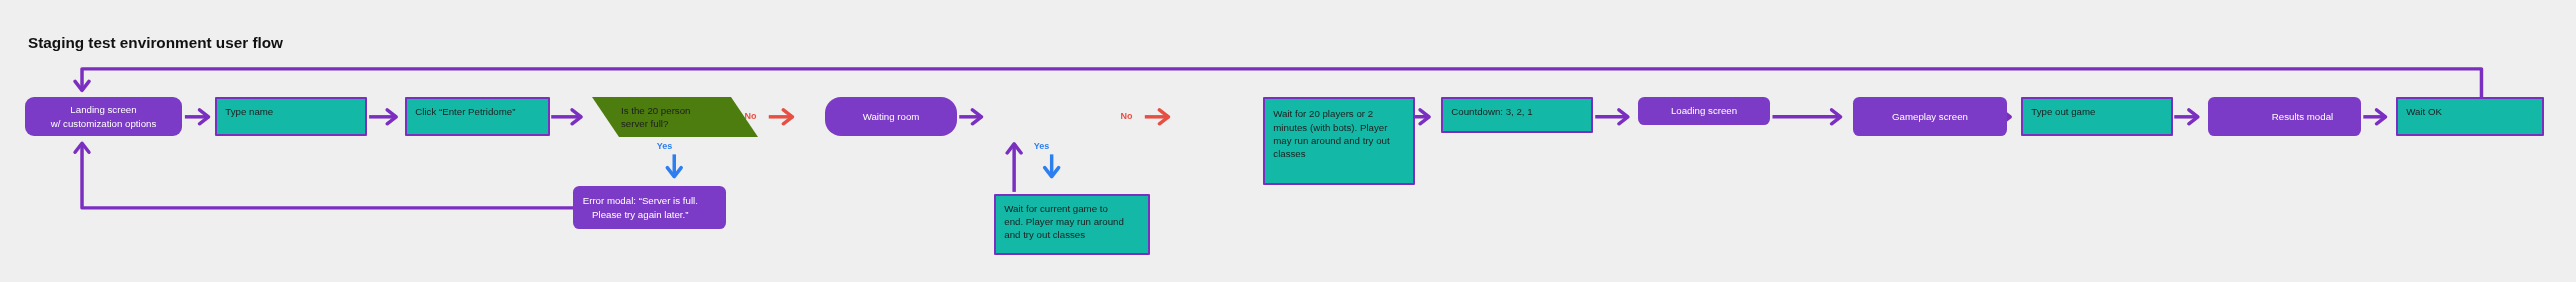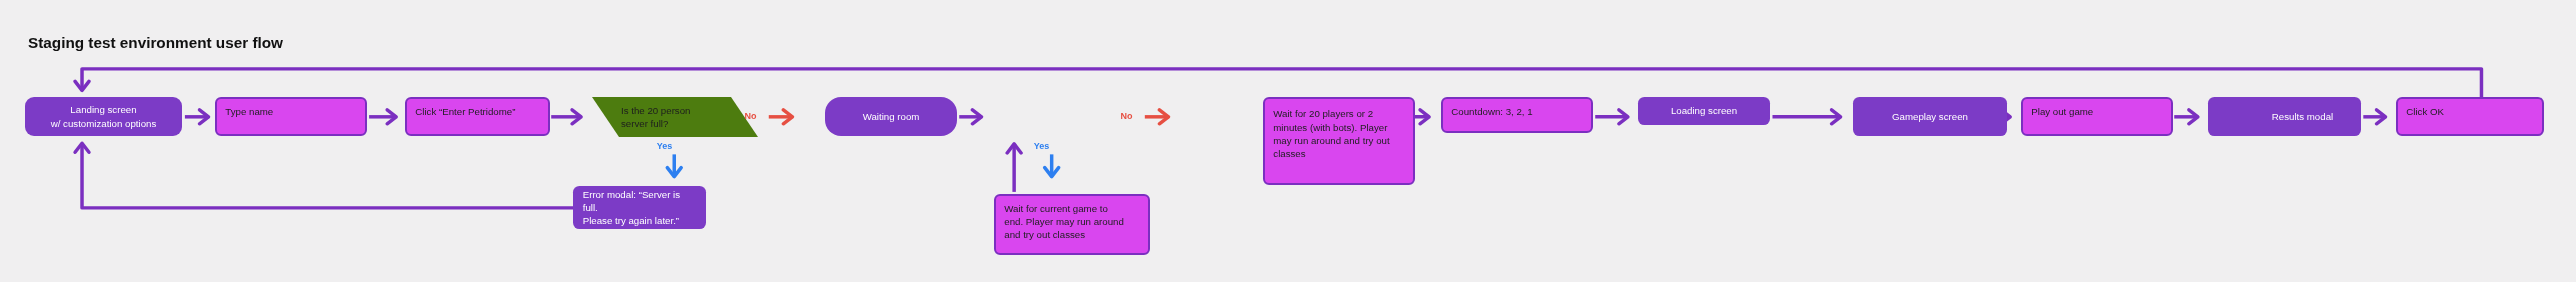--- a/index.html
+++ b/index.html
@@ -35,24 +35,24 @@
   .node.screen {
     background: #7c3bc6;
     color: #ffffff;
     border-radius: 6.3px;
     display: flex;
     align-items: center;
     justify-content: center;
     text-align: center;
   }
   .node.action {
-    background: #d946ef;
+    background: #14b8a6;
     color: #1e1e1e;
     border: 2.8px solid #7b2fc0;
-    border-radius: 6px;
+    border-radius: 1px;
     padding: 5.6px 8.3px;
     text-align: left;
   }
   .node.decision {
     background: #4d7c0f;
     color: #1e1e1e;
     display: flex;
     align-items: center;
   }
   .node.modal-left {
@@ -119,46 +119,46 @@
 w/ customization options</div>
 
   <div class="node action" style="left:215px; top:97px; width:152px; height:39px;">Type name</div>
 
   <div class="node action" style="left:405px; top:97px; width:145px; height:39px;">Click “Enter Petridome”</div>
 
   <div class="node decision" style="left:592px; top:97px; width:166px; height:40px; padding-left:29px;
               clip-path: polygon(0 0, calc(100% - 27px) 0, 100% 100%, 27px 100%);">Is the 20 person
 server full?</div>
 
-  <div class="node screen modal-left" style="left:573px; top:186px; width:133px; height:43px;">Error modal: “Server is full.
+  <div class="node screen modal-left" style="left:573px; top:186px; width:153px; height:43px;text-align:center;">Error modal: “Server is full.
 Please try again later.”</div>
 
   <div class="node screen" style="left:825px; top:97px; width:132px; height:39px;border-radius:16px;">Waiting room</div>
 
 
   <div class="node action" style="left:994px; top:194px; width:156px; height:61px;">Wait for current game to
 end. Player may run around
 and try out classes</div>
 
   <div class="node action" style="left:1243px; top:97px; width:152px; height:88px; padding-top:8.3px;margin-left:20px;">Wait for 20 players or 2
 minutes (with bots). Player
 may run around and try out
 classes</div>
 
   <div class="node action" style="left:1441px; top:97px; width:152px; height:36px;">Countdown: 3, 2, 1</div>
 
   <div class="node screen" style="left:1638px; top:97px; width:132px; height:28px;">Loading screen</div>
 
   <div class="node screen" style="left:1853px; top:97px; width:154px; height:39px;">Gameplay screen</div>
 
-  <div class="node action" style="left:2021px; top:97px; width:152px; height:39px;">Play out game</div>
+  <div class="node action" style="left:2021px; top:97px; width:152px; height:39px;">Type out game</div>
 
   <div class="node screen" style="left:2208px; top:97px; width:153px; height:39px;padding-left:36px;">Results modal</div>
 
-  <div class="node action" style="left:2396px; top:97px; width:148px; height:39px;">Click OK</div>
+  <div class="node action" style="left:2396px; top:97px; width:148px; height:39px;">Wait OK</div>
 
   <div class="edge-label no" style="left:735px; top:111px;">No</div>
   <div class="edge-label yes" style="left:649px; top:141px;">Yes</div>
   <div class="edge-label no" style="left:1111px; top:111px;">No</div>
   <div class="edge-label yes" style="left:1026px; top:141px;">Yes</div>
 
 </div>
 
 
 </body></html>

